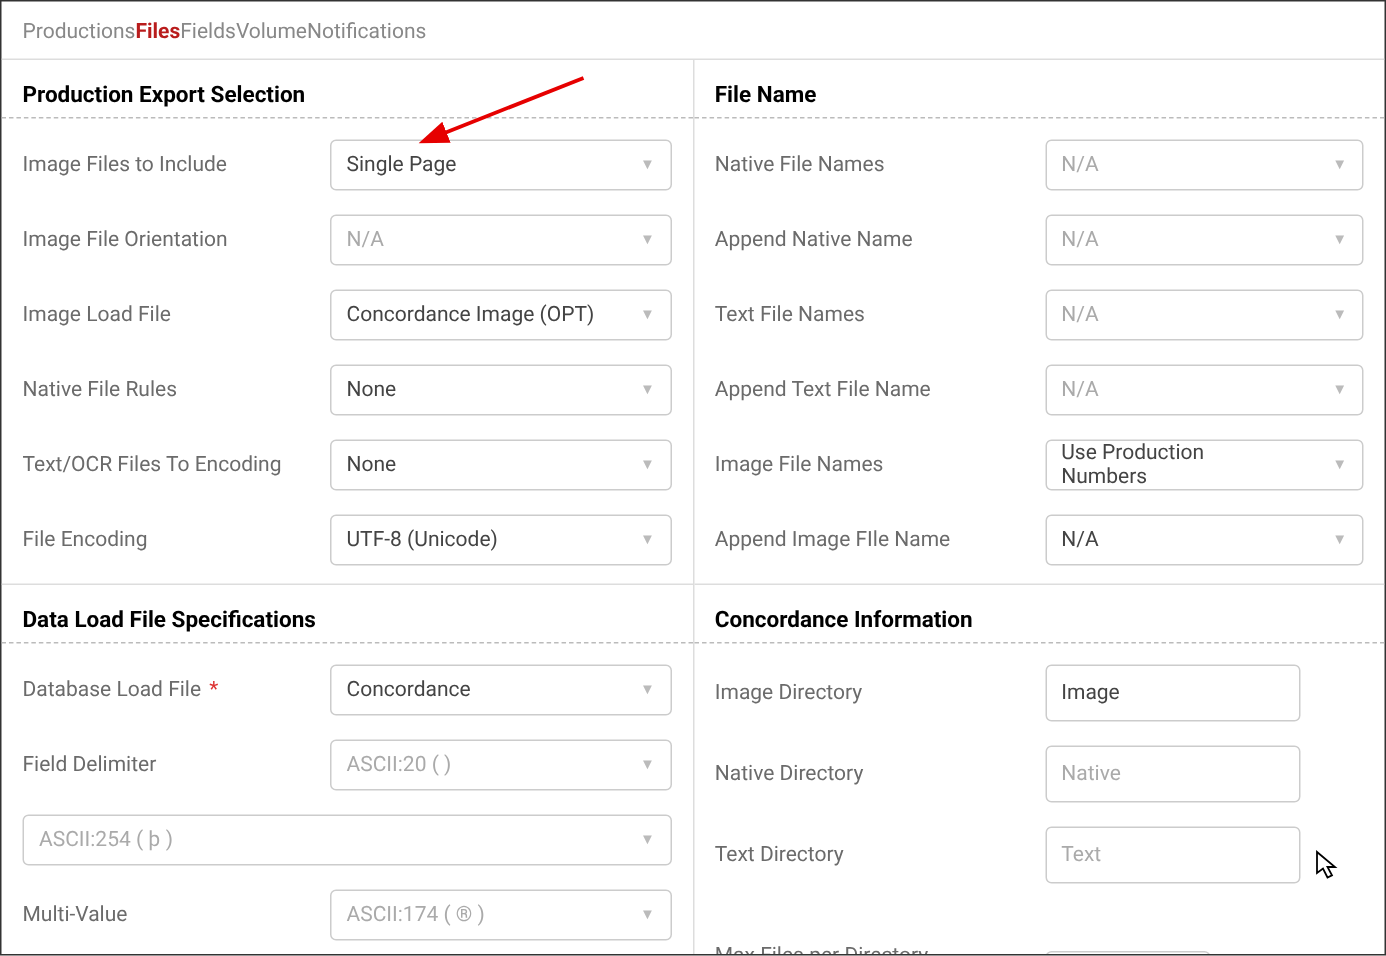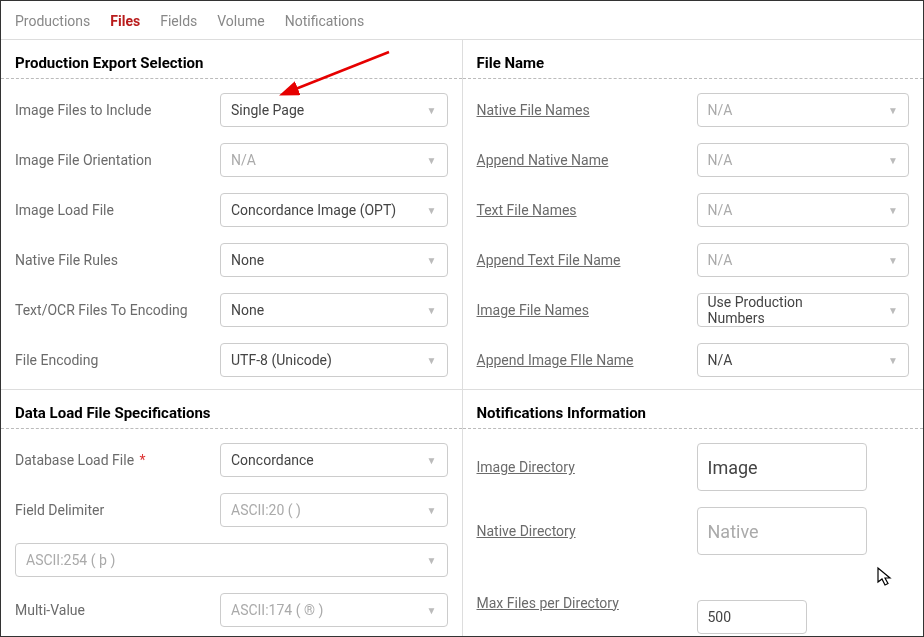--- a/index.html
+++ b/index.html
@@ -9,21 +9,20 @@
       color: #4a4a4a;
       background: #fff;
       width: 924px;
       height: 637px;
       border: 1px solid #333;
       position: relative;
       overflow: hidden;
     }
     .tabs {
       display: flex;
-      gap: 20px;
       padding: 12px 14px 10px;
       border-bottom: 1px solid #ddd;
     }
     .tab {
       color: #888;
       cursor: pointer;
       font-size: 14px;
     }
     .tab.active {
       color: #b91c1c;
@@ -54,21 +53,20 @@
     }
     .label {
       flex: 0 0 195px;
       color: #6b6b6b;
       font-size: 14px;
     }
     .label-right {
       flex: 0 0 210px;
       color: #6b6b6b;
       font-size: 14px;
-      text-decoration: underline;
     }
     .select {
       flex: 1;
       height: 34px;
       border: 1px solid #ccc;
       border-radius: 4px;
       background: #fff;
       padding: 0 46px 0 10px;
       font-size: 14px;
       color: #444;
@@ -86,25 +84,25 @@
       position: absolute;
       right: 10px;
       top: 50%;
       transform: translateY(-50%);
       color: #bbb;
       font-size: 10px;
       pointer-events: none;
     }
     .text-input {
       flex: 0 0 170px;
-      height: 48px;
+      height: 38px;
       border: 1px solid #ccc;
       border-radius: 4px;
       padding: 0 10px;
-      font-size: 18px;
+      font-size: 14px;
       color: #444;
       background: #fff;
       display: flex;
       align-items: center;
     }
     .text-input.disabled { color: #aaa; }
     .num-input {
       flex: 0 0 110px;
       height: 34px;
       border: 1px solid #ccc;
@@ -259,29 +257,33 @@
       </div>
     </div>
     <div class="row">
       <div class="label-right">Append Image FIle Name</div>
       <div class="select">
         <span>N/A</span>
         <span class="caret">▼</span>
       </div>
     </div>
 
-    <div class="section-header tight">Notifications Information</div>
+    <div class="section-header tight">Concordance Information</div>
 
     <div class="row">
       <div class="label-right">Image Directory</div>
       <div class="text-input">Image</div>
     </div>
     <div class="row">
       <div class="label-right">Native Directory</div>
       <div class="text-input disabled">Native</div>
+    </div>
+    <div class="row">
+      <div class="label-right">Text Directory</div>
+      <div class="text-input disabled">Text</div>
     </div>
     <div class="row">
       <div class="label-right">Max Files per Directory</div>
       <div class="num-input">500</div>
     </div>
 
   </div>
 </div>
 
 <svg class="arrow" width="120" height="60">

